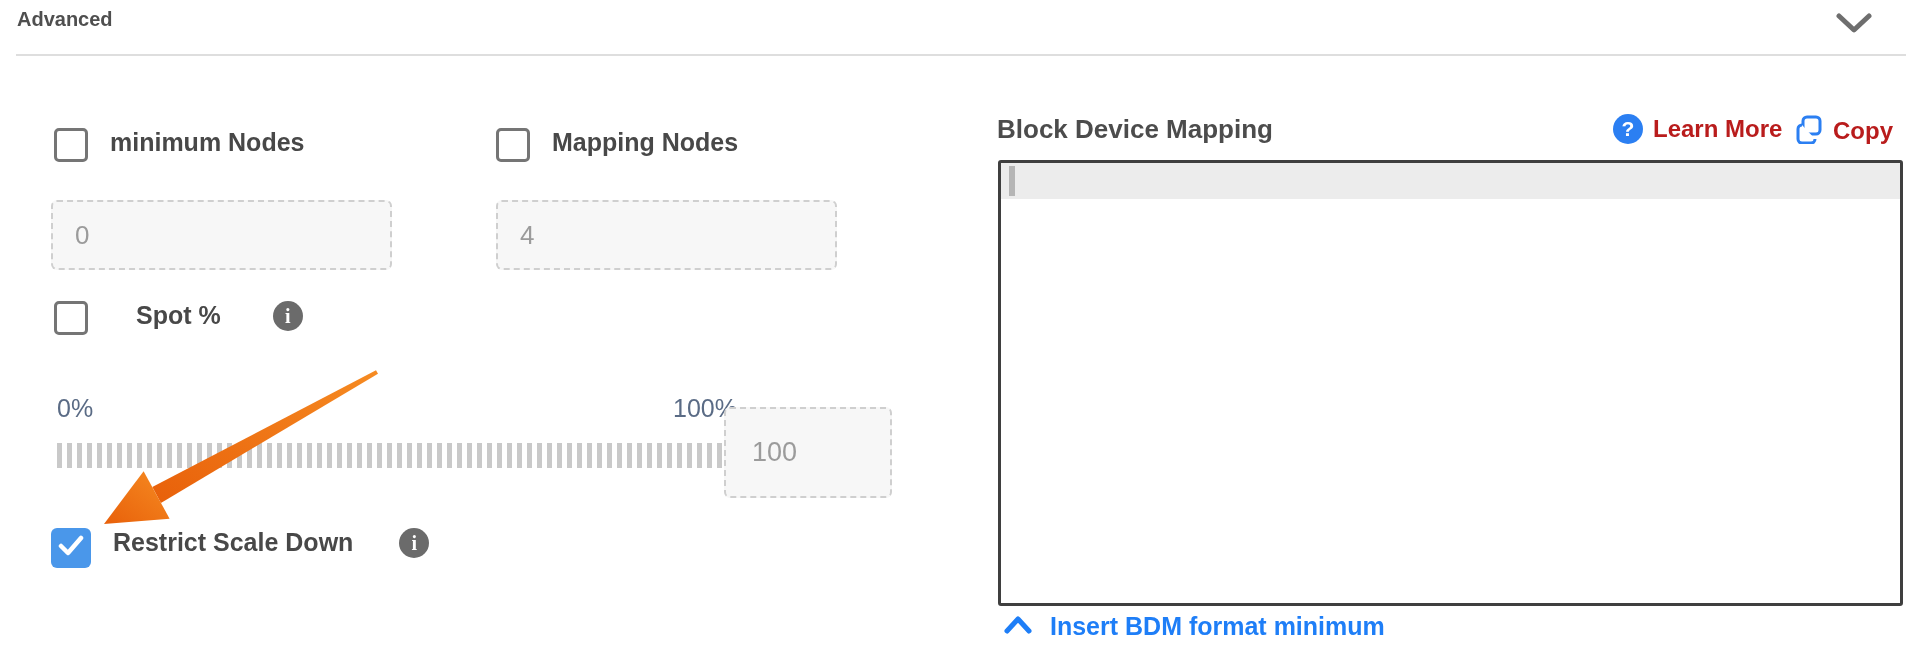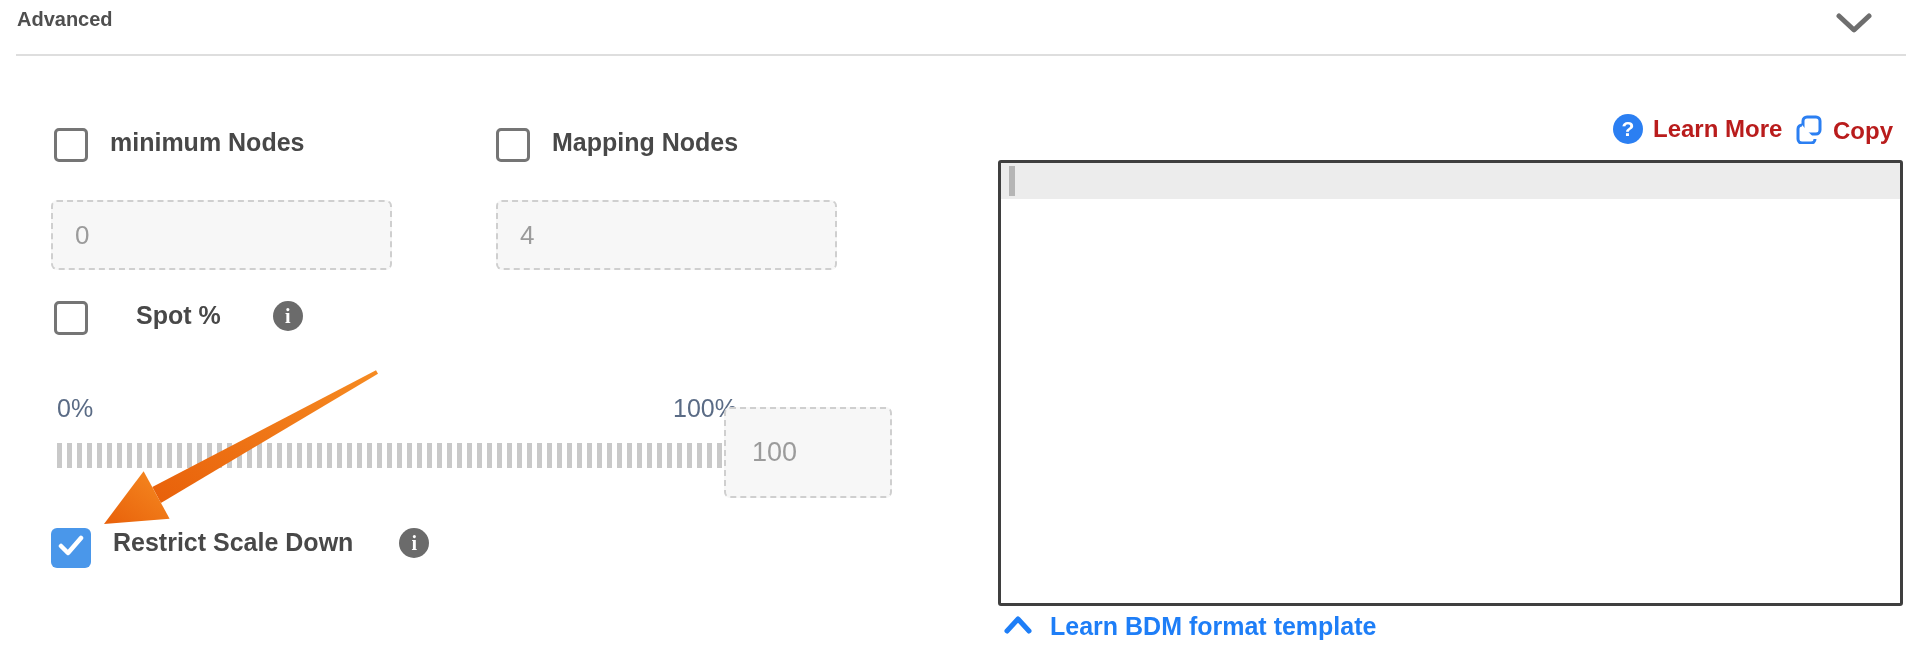--- a/index.html
+++ b/index.html
@@ -102,20 +102,21 @@
       <span>
         <svg width="26" height="22" viewBox="0 0 26 22">
             <polyline points="3,11 10,18 23,3" fill="none" stroke="#ffffff" stroke-width="4.5" stroke-linecap="round" stroke-linejoin="round"></polyline>
           </svg>
       </span>
     </div>
     <div class="cb-label">Restrict Scale Down</div>
     <div class="info-icon" style="margin-left:24px;">i</div>
   </div>
 
+  <div class="bdm-title">Block Device Mapping</div>
 
   <div class="link-row" style="left:1613px;">
     <div class="q-icon">?</div>
     <div class="link-text">Learn More</div>
   </div>
 
   <div class="link-row" style="left:1795px;">
     <span>
       <svg width="28" height="30" viewBox="0 0 28 30">
         <rect x="8" y="3" width="17" height="17" rx="4" fill="none" stroke="#2b7ff2" stroke-width="3"></rect>
@@ -130,21 +131,21 @@
     <div class="editor-cursor"></div>
     <span></span>
   </div>
 
   <div class="insert-link">
     <span>
       <svg width="28" height="20" viewBox="0 0 28 20">
           <polyline points="3,16 14,4 25,16" fill="none" stroke="#1e7ef7" stroke-width="5" stroke-linecap="round" stroke-linejoin="round"></polyline>
         </svg>
     </span>
-    <div class="insert-text">Learn BDM format template</div>
+    <div class="insert-text">Insert BDM format minimum</div>
   </div>
 
   <svg class="arrow-overlay" viewBox="0 0 1920 656">
     <defs>
       <linearGradient id="arrowGrad" x1="1" y1="0" x2="0" y2="1">
         <stop offset="0" stop-color="#f68b22"></stop>
         <stop offset="1" stop-color="#e8600a"></stop>
       </linearGradient>
     </defs>
     <polygon points="376,370.3 152.3,487.1 160.9,502.9 378,373.8" fill="url(#arrowGrad)"></polygon>

